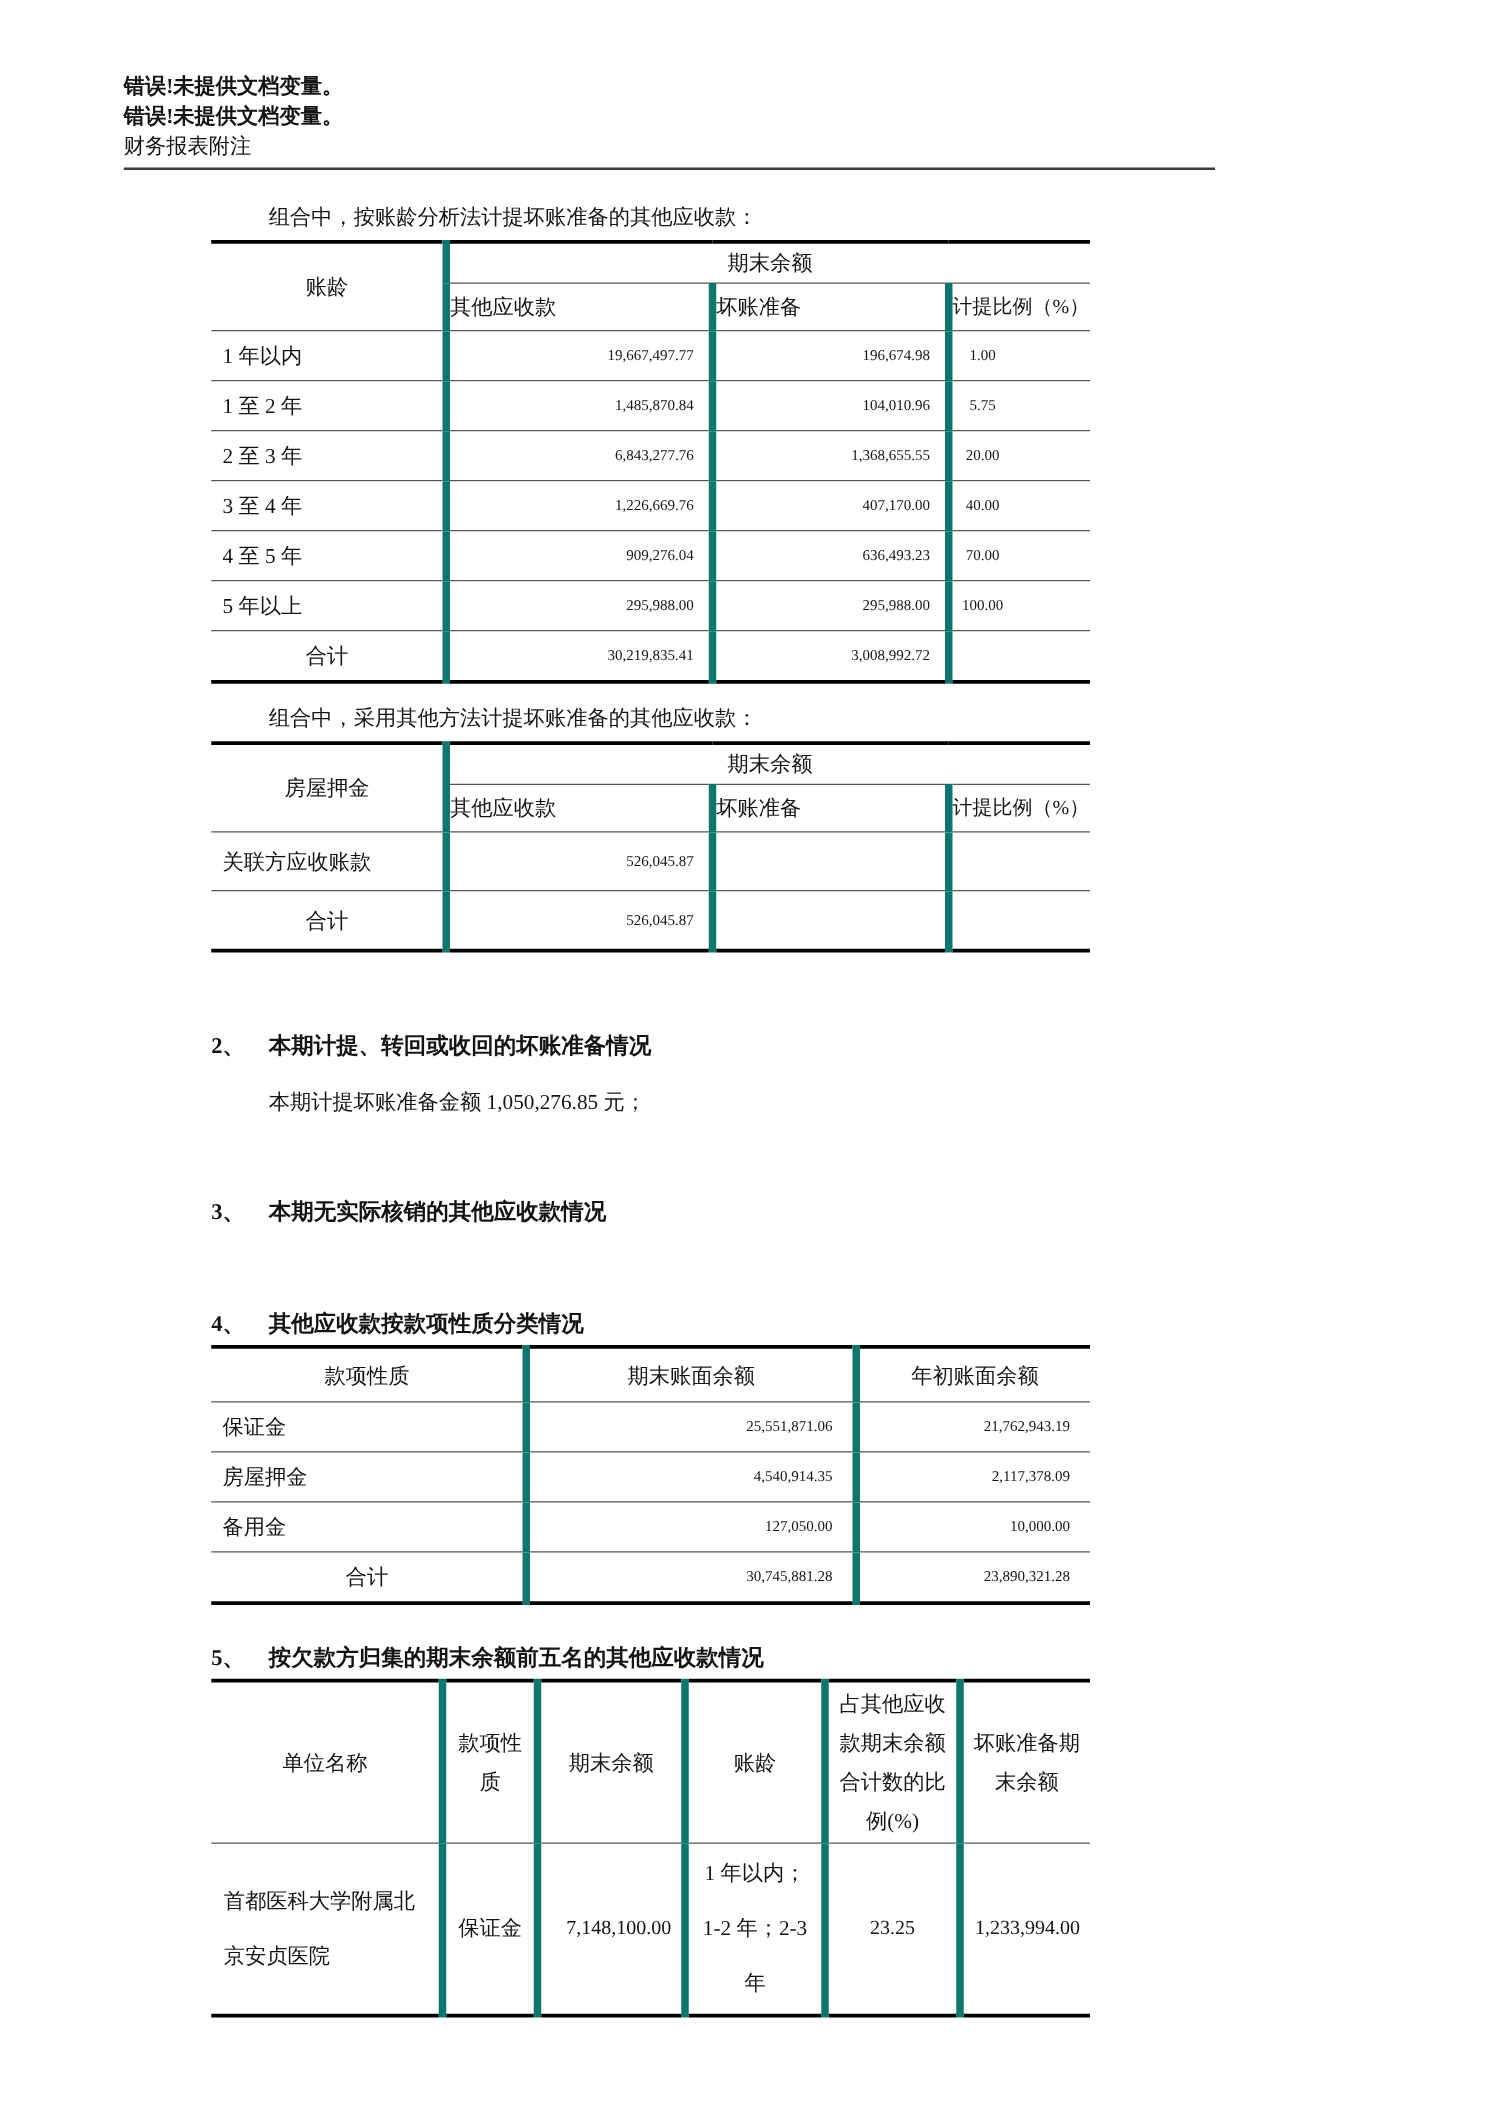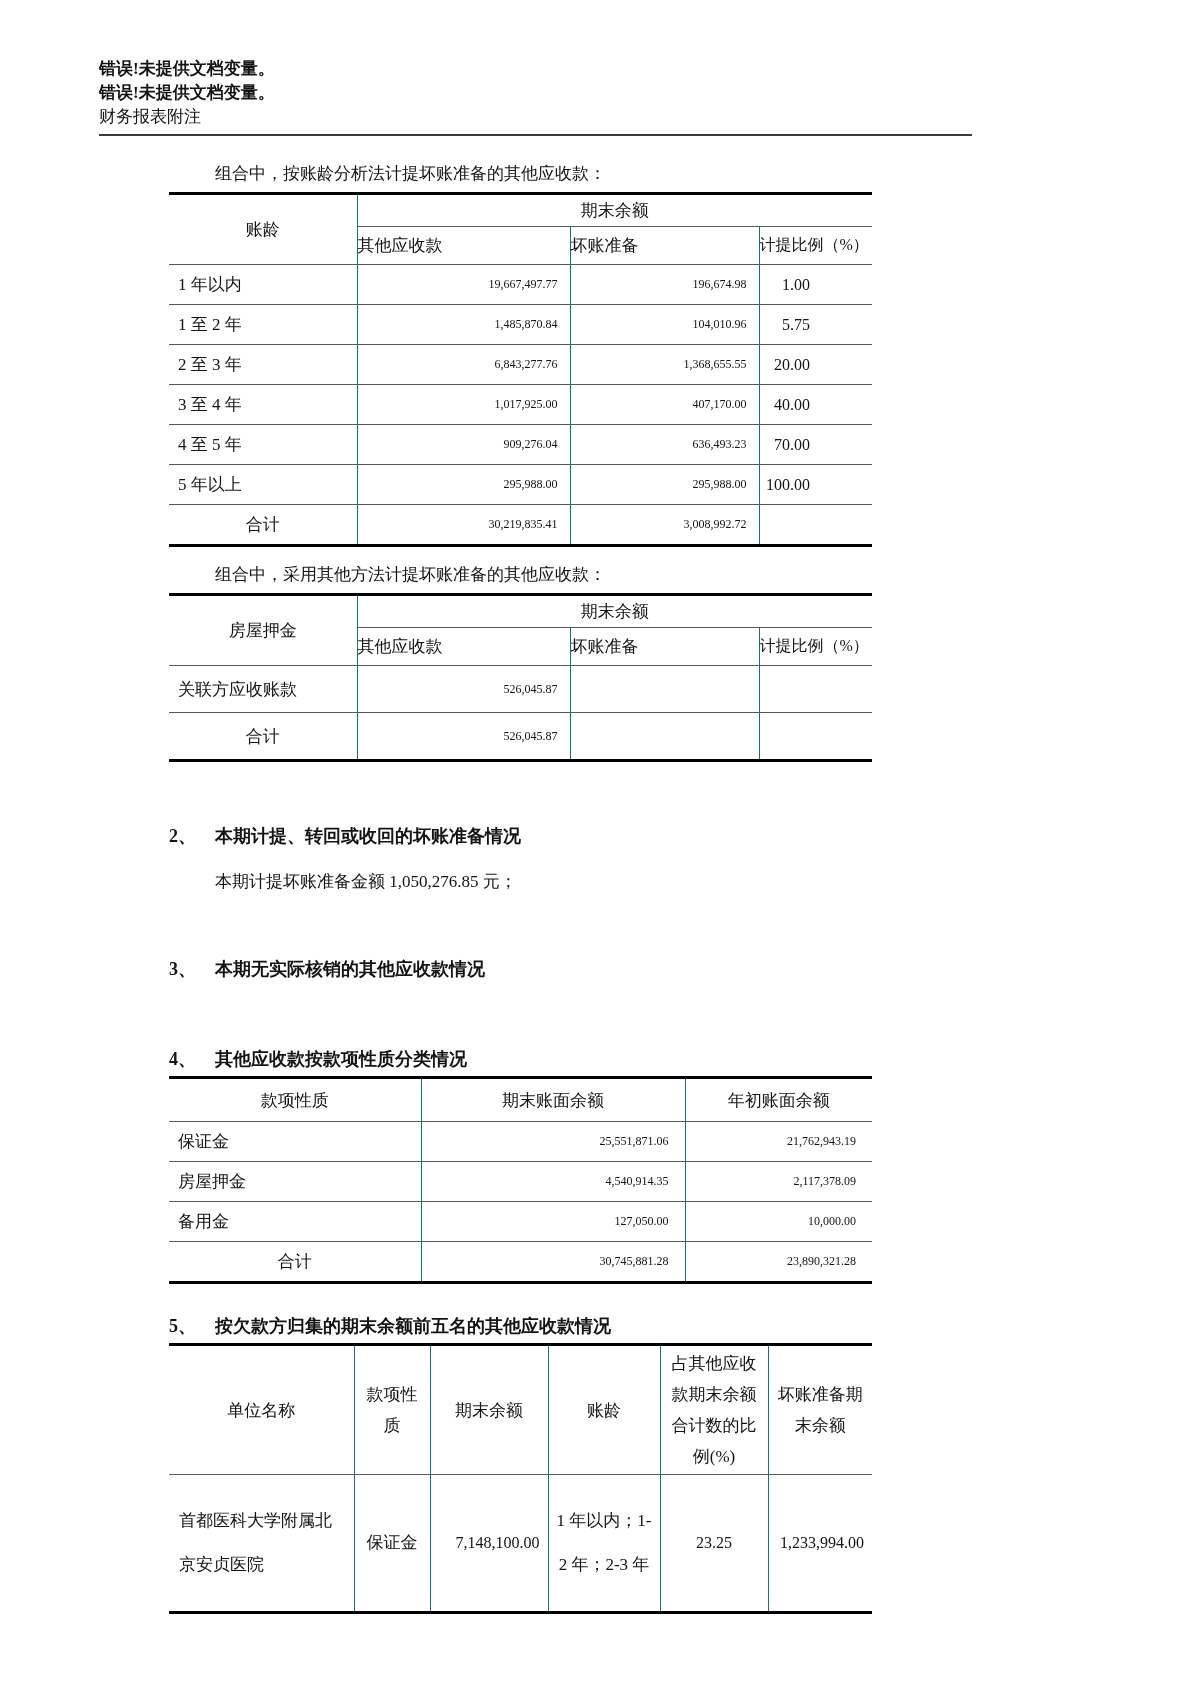--- a/index.html
+++ b/index.html
@@ -26,37 +26,37 @@
   .sec-2 { margin-top: 62px; }
   .sec-3 { margin-top: 64px; }
   .sec-4 { margin-top: 66px; margin-bottom: 5px; }
   .sec-5 { margin-top: 30px; margin-bottom: 5px; }
   .para { font-size: 17px; padding-left: 46px; margin: 22px 0 0 0; }
 
   
   table { border-collapse: collapse; table-layout: fixed; width: 703px;
           border-top: 3px solid #000; border-bottom: 3px solid #000; }
   th, td { font-weight: normal; font-size: 17px; padding: 0; vertical-align: middle; }
-  .vl { border-left: 1px solid #0f766e; margin-left: 42px; }
+  .vl { border-left: 6px solid #0f766e; margin-left: 42px; }
   .hl { border-top: 1px solid #575757; }
 
   
   col.c-first { width: 188px; }
   col.c-recv  { width: 213px; }
   col.c-bad   { width: 189px; }
   col.c-ratio { width: 113px; }
 
   .t12 tr.h1 th { height: 31px; text-align: center; }
   .t12 tr.h2 th { height: 37px; text-align: left; }
   .t1 tbody td { height: 39px; }
   .t2 tbody td { height: 46px; }
   .lbl { text-align: left; padding-left: 9px; }
   .ctr { text-align: center; }
   .num { font-size: 12px; text-align: right; padding-right: 12px; }
-  .ratio-num { font-size: 16px; text-align: right; padding-right: 62px; }
+  .ratio-num { font-size: 12px; text-align: center; padding-right: 62px; }
 
   
   col.c4-nature { width: 252px; }
   col.c4-end    { width: 264px; }
   col.c4-beg    { width: 187px; }
   .t4 thead th { height: 42px; text-align: center; }
   .t4 tbody td { height: 39px; }
   .t4 .num { padding-right: 16px; }
 
   
@@ -119,21 +119,21 @@
           <td class="vl hl ratio-num">5.75</td>
         </tr>
         <tr>
           <td class="lbl hl">2 至 3 年</td>
           <td class="vl hl num">6,843,277.76</td>
           <td class="vl hl num">1,368,655.55</td>
           <td class="vl hl ratio-num">20.00</td>
         </tr>
         <tr>
           <td class="lbl hl">3 至 4 年</td>
-          <td class="vl hl num">1,017,925.00</td>
+          <td class="vl hl num">1,226,669.76</td>
           <td class="vl hl num">407,170.00</td>
           <td class="vl hl ratio-num">40.00</td>
         </tr>
         <tr>
           <td class="lbl hl">4 至 5 年</td>
           <td class="vl hl num">909,276.04</td>
           <td class="vl hl num">636,493.23</td>
           <td class="vl hl ratio-num">70.00</td>
         </tr>
         <tr>

